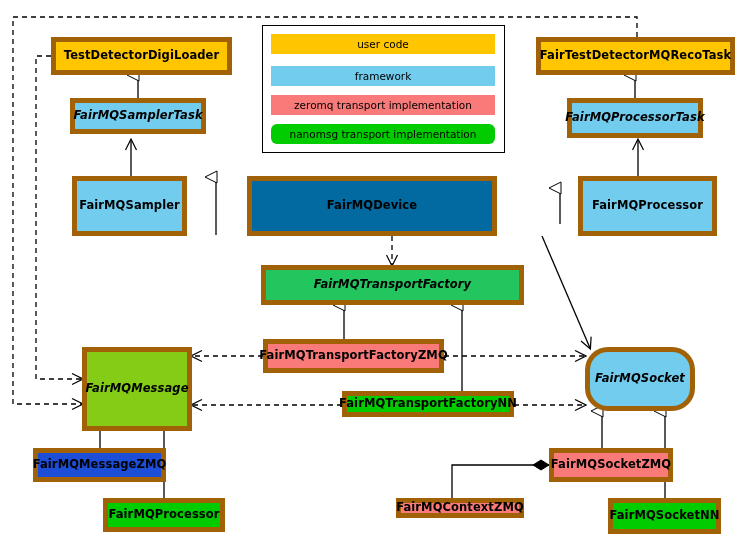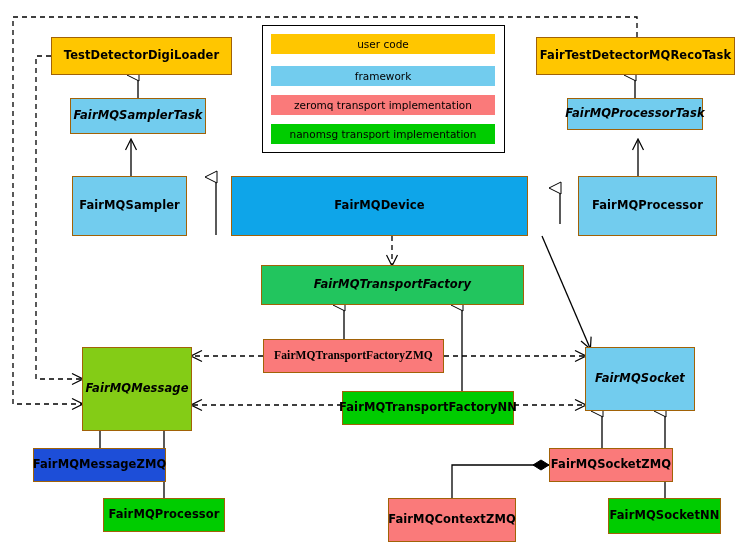--- a/index.html
+++ b/index.html
@@ -21,21 +21,21 @@
     position: absolute;
     left: 0;
     top: 0;
     width: 748px;
     height: 549px;
     pointer-events: none;
   }
   .node {
     position: absolute;
     box-sizing: border-box;
-    border: 1px solid #a16207;
+    border: 5px solid #a16207;
     display: flex;
     align-items: center;
     justify-content: center;
     text-align: right;
     font-size: 11.5px;
     font-weight: bold;
     color: #000000;
     line-height: 1.15;
     letter-spacing: 0.1px;
     z-index: 3;
@@ -125,36 +125,36 @@
       <path d="M 452 498 L 452 465 L 549 465" marker-end="url(#m-filled-diamond)"></path>
     </g>
   </svg>
 
   <div class="legend-box" id="legend-frame" style="left: 262px; top: 25px; width: 243px; height: 128px;"></div>
 
   <div id="legend-items">
       <div class="legend-item" style="left: 271px; top: 34px; width: 224px; height: 20px; background: rgb(255, 198, 0);">user code</div>
       <div class="legend-item" style="left: 271px; top: 66px; width: 224px; height: 20px; background: rgb(114, 204, 238);">framework</div>
       <div class="legend-item" style="left: 271px; top: 95px; width: 224px; height: 20px; background: rgb(250, 122, 122);">zeromq transport implementation</div>
-      <div class="legend-item" style="left: 271px; top: 124px; width: 224px; height: 20px; background: rgb(0, 204, 0);">nanomsg transport implementation</div>
+      <div class="legend-item" style="left: 271px; top: 124px; width: 224px; height: 20px; background: rgb(0, 204, 0); border-radius: 6px;">nanomsg transport implementation</div>
     </div>
 
   <div id="nodes">
       <div class="node" style="left: 51px; top: 37px; width: 181px; height: 38px; background: rgb(255, 198, 0);">TestDetectorDigiLoader</div>
       <div class="node" style="left: 536px; top: 37px; width: 199px; height: 38px; background: rgb(255, 198, 0);">FairTestDetectorMQRecoTask</div>
       <div class="node abstract" style="left: 70px; top: 98px; width: 136px; height: 36px; background: rgb(114, 204, 238);">FairMQSamplerTask</div>
-      <div class="node abstract" style="left: 567px; top: 98px; width: 136px; height: 32px; background: rgb(114, 204, 238);">FairMQProcessorTask</div>
+      <div class="node abstract" style="left: 567px; top: 98px; width: 136px; height: 40px; background: rgb(114, 204, 238);">FairMQProcessorTask</div>
       <div class="node" style="left: 72px; top: 176px; width: 115px; height: 60px; background: rgb(114, 204, 238);">FairMQSampler</div>
-      <div class="node" style="left: 231px; top: 176px; width: 297px; height: 60px; background: #0ea5e9;">FairMQDevice</div>
+      <div class="node" style="left: 247px; top: 176px; width: 250px; height: 60px; background: #0369a1;">FairMQDevice</div>
       <div class="node" style="left: 578px; top: 176px; width: 139px; height: 60px; background: rgb(114, 204, 238);">FairMQProcessor</div>
       <div class="node abstract" style="left: 261px; top: 265px; width: 263px; height: 40px; background: #22c55e;">FairMQTransportFactory</div>
-      <div class="node" style="left: 263px; top: 339px; width: 181px; height: 34px; background: rgb(250, 122, 122); font-family: Liberation Serif, serif;">FairMQTransportFactoryZMQ</div>
-      <div class="node" style="left: 342px; top: 391px; width: 172px; height: 34px; background: rgb(0, 204, 0);">FairMQTransportFactoryNN</div>
+      <div class="node" style="left: 263px; top: 339px; width: 181px; height: 34px; background: rgb(250, 122, 122);">FairMQTransportFactoryZMQ</div>
+      <div class="node" style="left: 342px; top: 391px; width: 172px; height: 26px; background: rgb(0, 204, 0);">FairMQTransportFactoryNN</div>
       <div class="node abstract" style="left: 82px; top: 347px; width: 110px; height: 84px; background: #84cc16;">FairMQMessage</div>
-      <div class="node abstract" style="left: 585px; top: 347px; width: 110px; height: 64px; background: rgb(114, 204, 238);">FairMQSocket</div>
+      <div class="node abstract" style="left: 585px; top: 347px; width: 110px; height: 64px; background: rgb(114, 204, 238); border-radius: 23px;">FairMQSocket</div>
       <div class="node" style="left: 33px; top: 448px; width: 133px; height: 34px; background: #1d4ed8;">FairMQMessageZMQ</div>
       <div class="node" style="left: 103px; top: 498px; width: 122px; height: 34px; background: rgb(0, 204, 0);">FairMQProcessor</div>
       <div class="node" style="left: 549px; top: 448px; width: 124px; height: 34px; background: rgb(250, 122, 122);">FairMQSocketZMQ</div>
-      <div class="node" style="left: 388px; top: 498px; width: 128px; height: 44px; background: rgb(250, 122, 122);">FairMQContextZMQ</div>
+      <div class="node" style="left: 396px; top: 498px; width: 128px; height: 20px; background: rgb(250, 122, 122);">FairMQContextZMQ</div>
       <div class="node" style="left: 608px; top: 498px; width: 113px; height: 36px; background: rgb(0, 204, 0);">FairMQSocketNN</div>
     </div>
 
 </div>
 
 </body></html>

